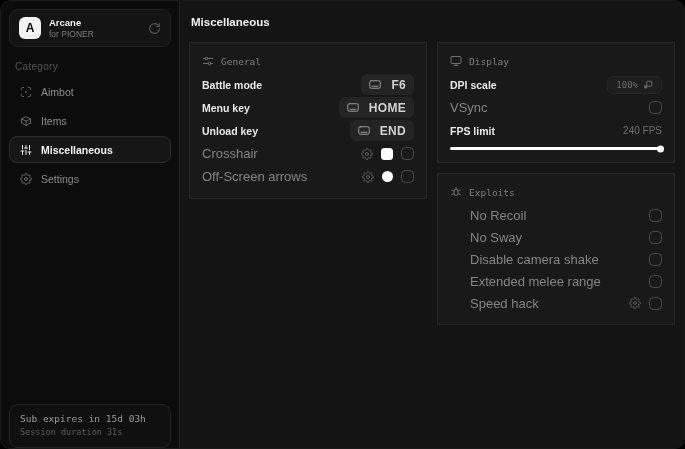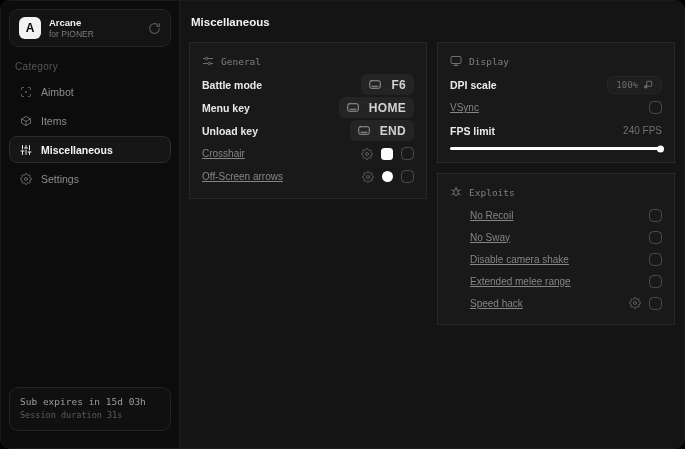--- a/index.html
+++ b/index.html
@@ -30,21 +30,21 @@
   .nav { display:flex; flex-direction:column; gap:2px; }
   .nav-item {
     display:flex; align-items:center; gap:9px; height:27px; padding:0 9px;
     border:1px solid transparent; border-radius:8px;
     color:#8d8d8d; font-size:10.5px; cursor:default;
   }
   .nav-item .icon { color:#6a6a6a; width:13px; }
   .nav-item.active { background:#161616; border-color:#2c2c2c; color:#f2f2f2; font-weight:700; }
   .nav-item.active .icon { color:#e8e8e8; }
   .footer-card {
-    position:absolute; left:8px; right:8px; bottom:17px;
+    position:absolute; left:8px; right:8px; bottom:0;
     background:#101010; border:1px solid #232323; border-radius:9px;
     padding:7px 10px 8px; font-family:"DejaVu Sans Mono", monospace; line-height:1.5;
   }
   .foot1 { color:#9c9c9c; font-size:9.5px; }
   .foot2 { color:#5d5d5d; font-size:8.5px; }
   
   .main { flex:1; background:#141414; border-left:1px solid #1f1f1f; padding:15px 13px 12px 9px; }
   .page-title { color:#f2f2f2; font-size:11.5px; font-weight:700; margin:0 0 14px 2px; }
   .columns { display:flex; gap:10px; align-items:flex-start; }
   .panel {
@@ -52,21 +52,21 @@
     padding:9px 12px 10px; width:238px;
   }
   .panel-header {
     display:flex; align-items:center; gap:7px; height:18px; margin-bottom:3px;
     color:#7f7f7f; font-family:"DejaVu Sans Mono", monospace; font-size:9.5px;
   }
   .panel-header .icon { color:#6f6f6f; }
   .row { display:flex; align-items:center; justify-content:space-between; height:23px; }
   .row-sm { height:22px;margin-left:20px; }
   .lbl-strong { color:#e9e9e9; font-size:10.5px; font-weight:700; }
-  .lbl-dim { color:#858585; font-size:10px;text-decoration:underline; }
+  .lbl-dim { color:#858585; font-size:13px; }
   .controls { display:flex; align-items:center; gap:8px; }
   .keybind {
     display:inline-flex; align-items:center; gap:10px; background:#242424;
     border-radius:6px; padding:3.5px 8px; color:#d2d2d2;
     font-size:12px; font-weight:700; letter-spacing:.3px;
   }
   .keybind .icon { color:#9a9a9a; }
   .pill-select {
     display:inline-flex; align-items:center; gap:5px; background:#1e1e1e;
     border:1px solid #262626; border-radius:6px; padding:3px 8px;

